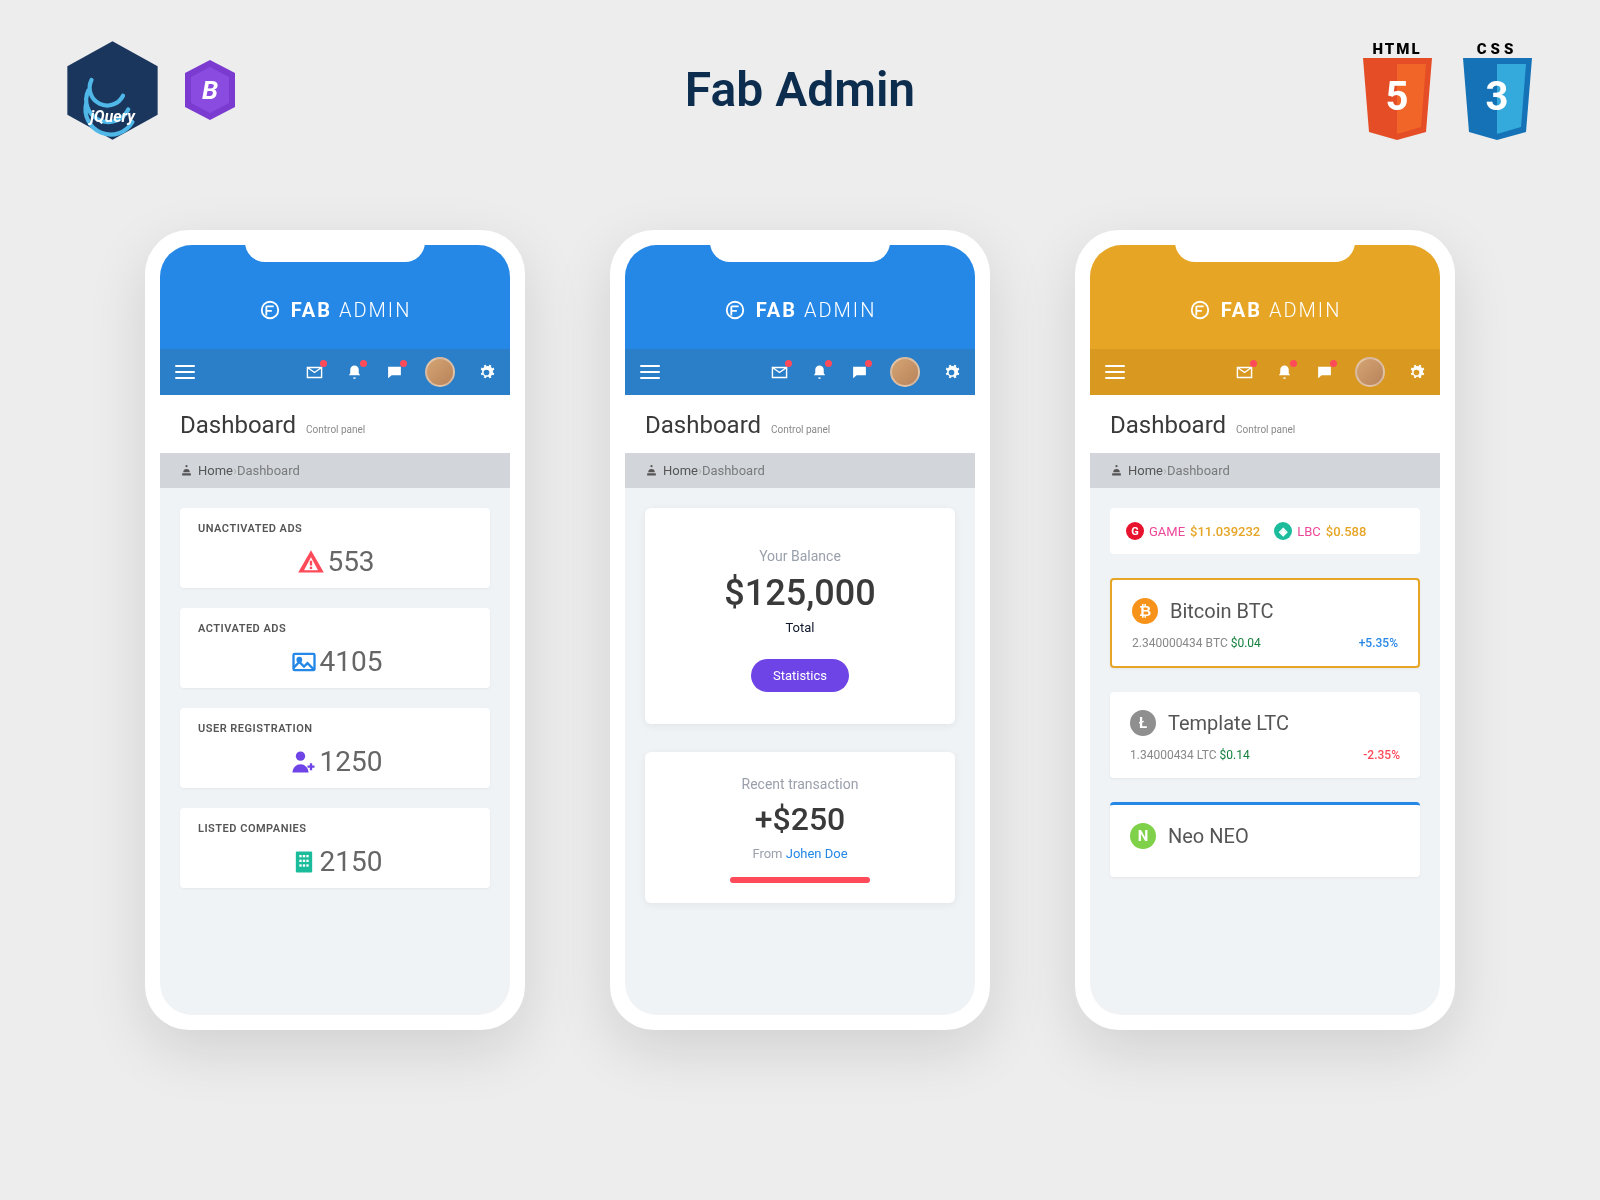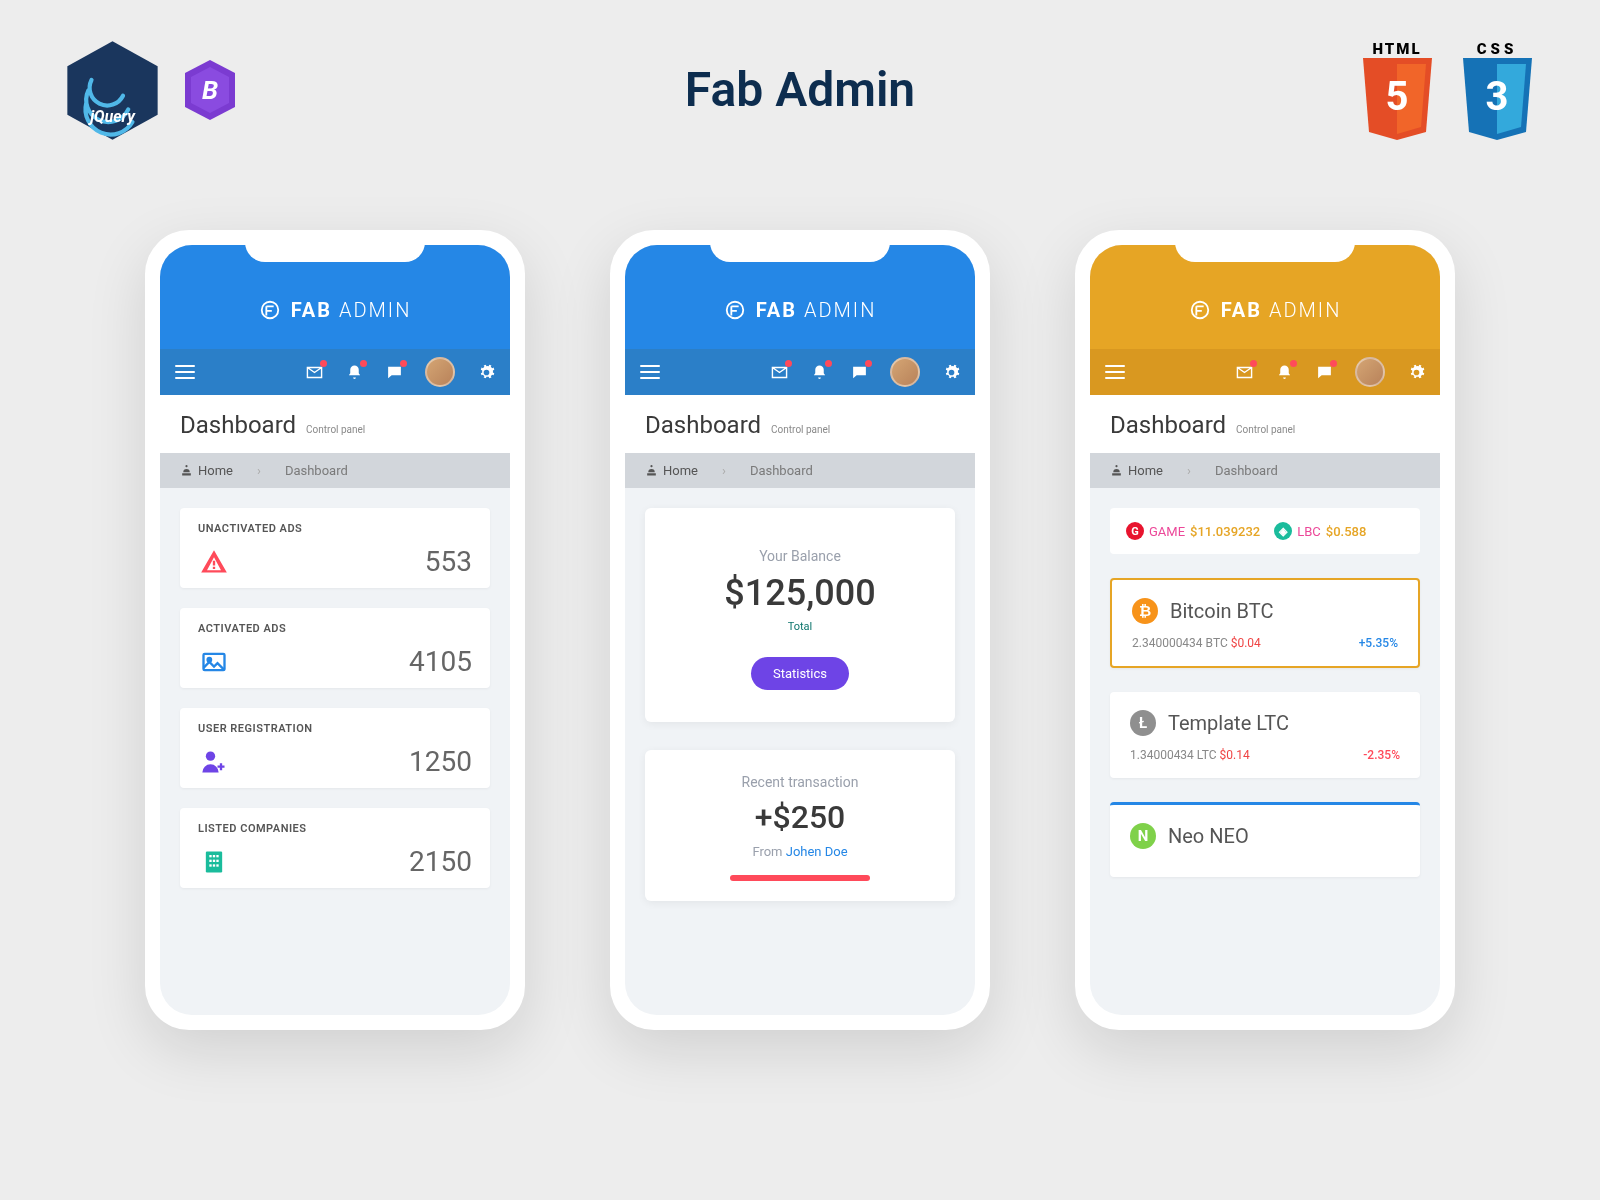--- a/index.html
+++ b/index.html
@@ -30,56 +30,56 @@
 .nav-right{flex:1;display:flex;align-items:center;justify-content:flex-end;gap:22px}
 .nav-icon{position:relative;cursor:pointer;width:18px;height:18px;display:flex;align-items:center;justify-content:center}
 .nav-icon svg{width:17px;height:17px;fill:#fff}
 .dot{position:absolute;top:-3px;right:-4px;width:7px;height:7px;background:#ff4a5a;border-radius:50%}
 .avatar{width:30px;height:30px;border-radius:50%;background:linear-gradient(135deg,#d4a574,#b8825a);border:2px solid rgba(255,255,255,.4)}
 .burger{width:20px;height:14px;display:flex;flex-direction:column;justify-content:space-between;cursor:pointer}
 .burger span{height:2px;background:#fff;border-radius:1px}
 .page-head{background:#fff;padding:16px 20px 14px;display:flex;align-items:baseline;gap:10px}
 .page-head h2{font-size:24px;font-weight:400;color:#3a3a3a}
 .page-head span{font-size:10px;color:#8a8a8a}
-.crumb{background:#d2d6db;margin:0;padding:10px 20px;font-size:13px;color:#7a7a7a;display:flex;align-items:center;gap:24px}
+.crumb{background:#d2d6db;margin:0;padding:10px 20px;font-size:13px;color:#7a7a7a;display:flex;align-items:center;gap:0}
 .crumb-home{color:#555;display:flex;align-items:center;gap:5px}
 .crumb-home svg{width:13px;height:13px;fill:#555}
 .crumb-sep{color:#aaa}
 .content{padding:20px}
 .stat-card{background:#fff;border-radius:4px;padding:14px 18px 10px;margin-bottom:20px;box-shadow:0 1px 3px rgba(0,0,0,.05)}
 .stat-label{font-size:11px;letter-spacing:.5px;color:#555;font-weight:600;margin-bottom:10px}
-.stat-row{display:flex;align-items:center;justify-content:space-between}
+.stat-row{display:flex;align-items:center;justify-content:center}
 .stat-icon{width:32px;height:32px;display:flex;align-items:center;justify-content:center}
 .stat-icon svg{width:28px;height:28px}
 .stat-val{font-size:28px;font-weight:400;color:#666}
 .balance-card{background:#fff;border-radius:6px;padding:40px 32px 32px;margin-bottom:28px;text-align:center;box-shadow:0 2px 8px rgba(0,0,0,.06)}
 .balance-label{font-size:14px;color:#9aa0ac;margin-bottom:8px}
 .balance-amount{font-size:36px;font-weight:500;color:#3a3a3a;margin-bottom:6px}
-.balance-sub{font-size:11px;color:#0f766e;margin-bottom:24px}
+.balance-sub{font-size:13px;color:#0f172a;margin-bottom:24px}
 .stats-btn{background:#6e44e6;color:#fff;border:none;padding:9px 22px;border-radius:20px;font-size:13px;cursor:pointer}
 .tx-card{background:#fff;border-radius:6px;padding:24px 20px 20px;text-align:center;box-shadow:0 2px 8px rgba(0,0,0,.06)}
 .tx-label{font-size:14px;color:#9aa0ac;margin-bottom:8px}
 .tx-amount{font-size:32px;font-weight:500;color:#3a3a3a;margin-bottom:8px}
 .tx-from{font-size:13px;color:#9aa0ac}
 .tx-from span{color:#2587e6}
 .tx-bar{height:6px;width:140px;background:#ff4a5a;border-radius:3px;margin:16px auto 0}
 .ticker{background:#fff;border-radius:4px;padding:14px 16px;margin-bottom:24px;display:flex;align-items:center;gap:14px;font-size:13px;overflow:hidden;white-space:nowrap}
 .tick{display:flex;align-items:center;gap:5px}
 .tick-icon{width:18px;height:18px;border-radius:50%;display:flex;align-items:center;justify-content:center;font-size:11px;font-weight:bold;color:#fff}
 .tick-name{color:#ec4899;font-weight:400}
 .tick-val{color:#e6a525;font-weight:500}
 .coin-card{background:#fff;border-radius:4px;padding:18px 20px 16px;margin-bottom:24px;box-shadow:0 1px 3px rgba(0,0,0,.05)}
 .coin-card.border-y{border:2px solid #e6a525}
 .coin-card.border-g{border-top:3px solid #2587e6}
 .coin-head{display:flex;align-items:center;gap:12px;margin-bottom:12px}
 .coin-icon{width:26px;height:26px;border-radius:50%;display:flex;align-items:center;justify-content:center;color:#fff;font-weight:bold;font-size:15px}
 .coin-name{font-size:20px;color:#555}
 .coin-row{display:flex;justify-content:space-between;align-items:center;font-size:12px}
 .coin-amt{color:#888}
-.coin-price{color:#ef4444}
+.coin-price{color:#15803d}
 .coin-chg{font-weight:500}
 .coin-chg.up{color:#2587e6}
 .coin-chg.down{color:#ff4a5a}
 </style>
 </head>
 <body>
 
 <div class="top-banner">
   <div class="logos-left">
     <svg class="jquery-badge" viewBox="0 0 100 100">

